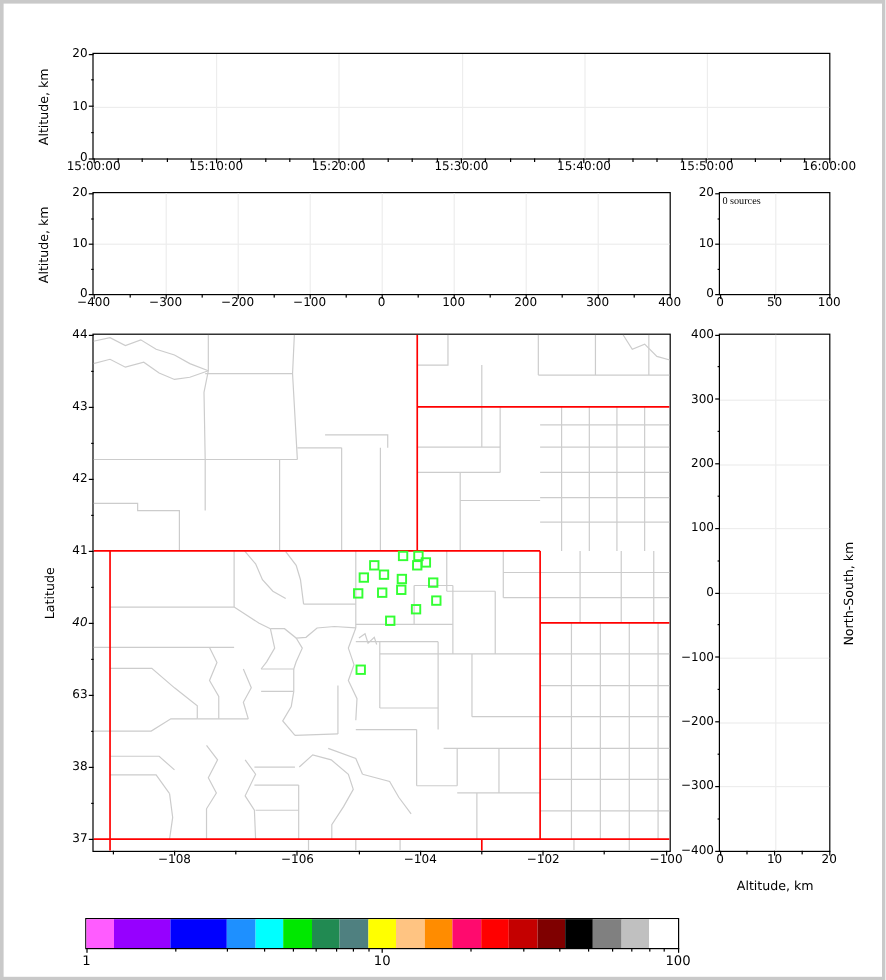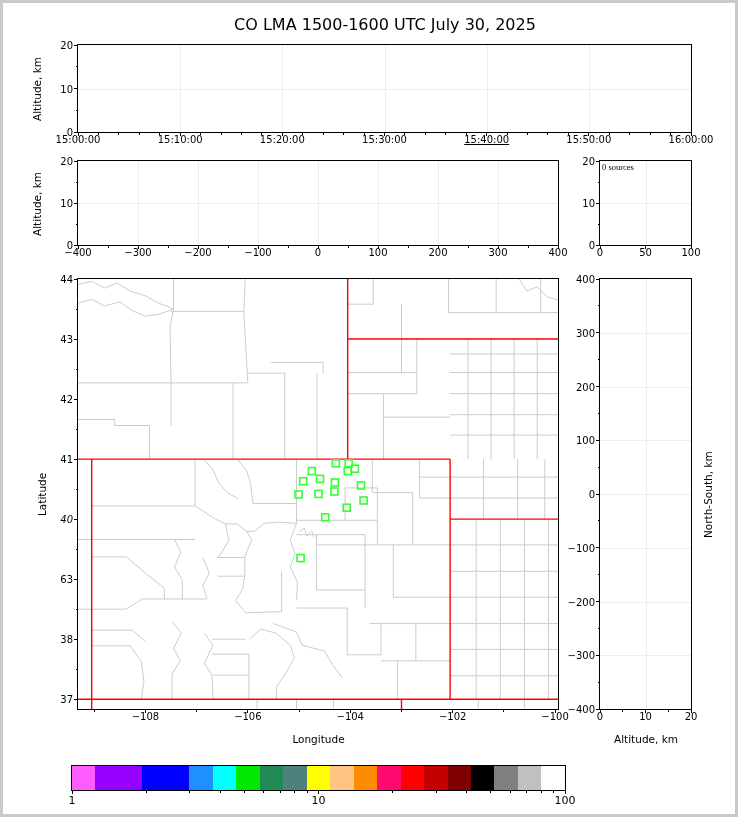--- a/index.html
+++ b/index.html
@@ -30,39 +30,38 @@
   .annot{position:absolute;left:599px;top:159px;font-size:8.5px;font-family:Liberation Serif, serif;}
   .cb-label{position:absolute;left:520px;width:175px;top:765px;text-align:right;
             font-size:15px;white-space:nowrap;}
   .cseg{height:100%;}
   svg{position:absolute;left:0;top:0;width:100%;height:100%;overflow:hidden;}
 </style>
 </head>
 <body>
 
 <div class="fig">
-  <div class="title">CO LMA 1500-1600 UTC July 30, 2025</div>
 
   <div id="p-time" class="panel">
       <div class="gv" style="left: 16.67%;"></div>
       <div class="gv" style="left: 33.33%;"></div>
       <div class="gv" style="left: 50%;"></div>
       <div class="gv" style="left: 66.67%;"></div>
       <div class="gv" style="left: 83.33%;"></div>
       <div class="gh" style="top: 50%;"></div>
       <div class="tx" style="left: calc(0% - 0.5px); height: 4px;"></div>
       <div class="xl" style="left: 0%;">15:00:00</div>
       <div class="tx" style="left: calc(16.67% - 0.5px); height: 4px;"></div>
       <div class="xl" style="left: 16.67%;">15:10:00</div>
       <div class="tx" style="left: calc(33.33% - 0.5px); height: 4px;"></div>
       <div class="xl" style="left: 33.33%;">15:20:00</div>
       <div class="tx" style="left: calc(50% - 0.5px); height: 4px;"></div>
       <div class="xl" style="left: 50%;">15:30:00</div>
       <div class="tx" style="left: calc(66.67% - 0.5px); height: 4px;"></div>
-      <div class="xl" style="left: 66.67%; text-decoration: underline;">15:40:00</div>
+      <div class="xl" style="left: 66.67%;">15:40:00</div>
       <div class="tx" style="left: calc(83.33% - 0.5px); height: 4px;"></div>
       <div class="xl" style="left: 83.33%;">15:50:00</div>
       <div class="tx" style="left: calc(100% - 0.5px); height: 4px;"></div>
       <div class="xl" style="left: 100%;">16:00:00</div>
       <div class="tx" style="left: calc(3.33% - 0.5px); height: 2.5px;"></div>
       <div class="tx" style="left: calc(6.67% - 0.5px); height: 2.5px;"></div>
       <div class="tx" style="left: calc(10% - 0.5px); height: 2.5px;"></div>
       <div class="tx" style="left: calc(13.33% - 0.5px); height: 2.5px;"></div>
       <div class="tx" style="left: calc(20% - 0.5px); height: 2.5px;"></div>
       <div class="tx" style="left: calc(23.33% - 0.5px); height: 2.5px;"></div>
@@ -423,17 +422,16 @@
       <div class="tx" style="left: calc(92.25% - 0.5px); height: 2.5px;"></div>
       <div class="tx" style="left: calc(95.15% - 0.5px); height: 2.5px;"></div>
       <div class="tx" style="left: calc(97.71% - 0.5px); height: 2.5px;"></div>
     </div>
 
   <div class="vlab" style="left:28px;top:41px;height:90px;">Altitude, km</div>
   <div class="vlab" style="left:28px;top:157px;height:87px;">Altitude, km</div>
   <div class="vlab" style="left:33px;top:275px;height:433px;">Latitude</div>
   <div class="vlab" style="left:699px;top:275px;height:433px;">North-South, km</div>
 
-  <div class="hlab" style="left:74px;top:730px;width:483px;">Longitude</div>
   <div class="hlab" style="left:596px;top:730px;width:94px;">Altitude, km</div>
 
   <div class="annot">0 sources</div>
 </div>
 
 </body></html>

